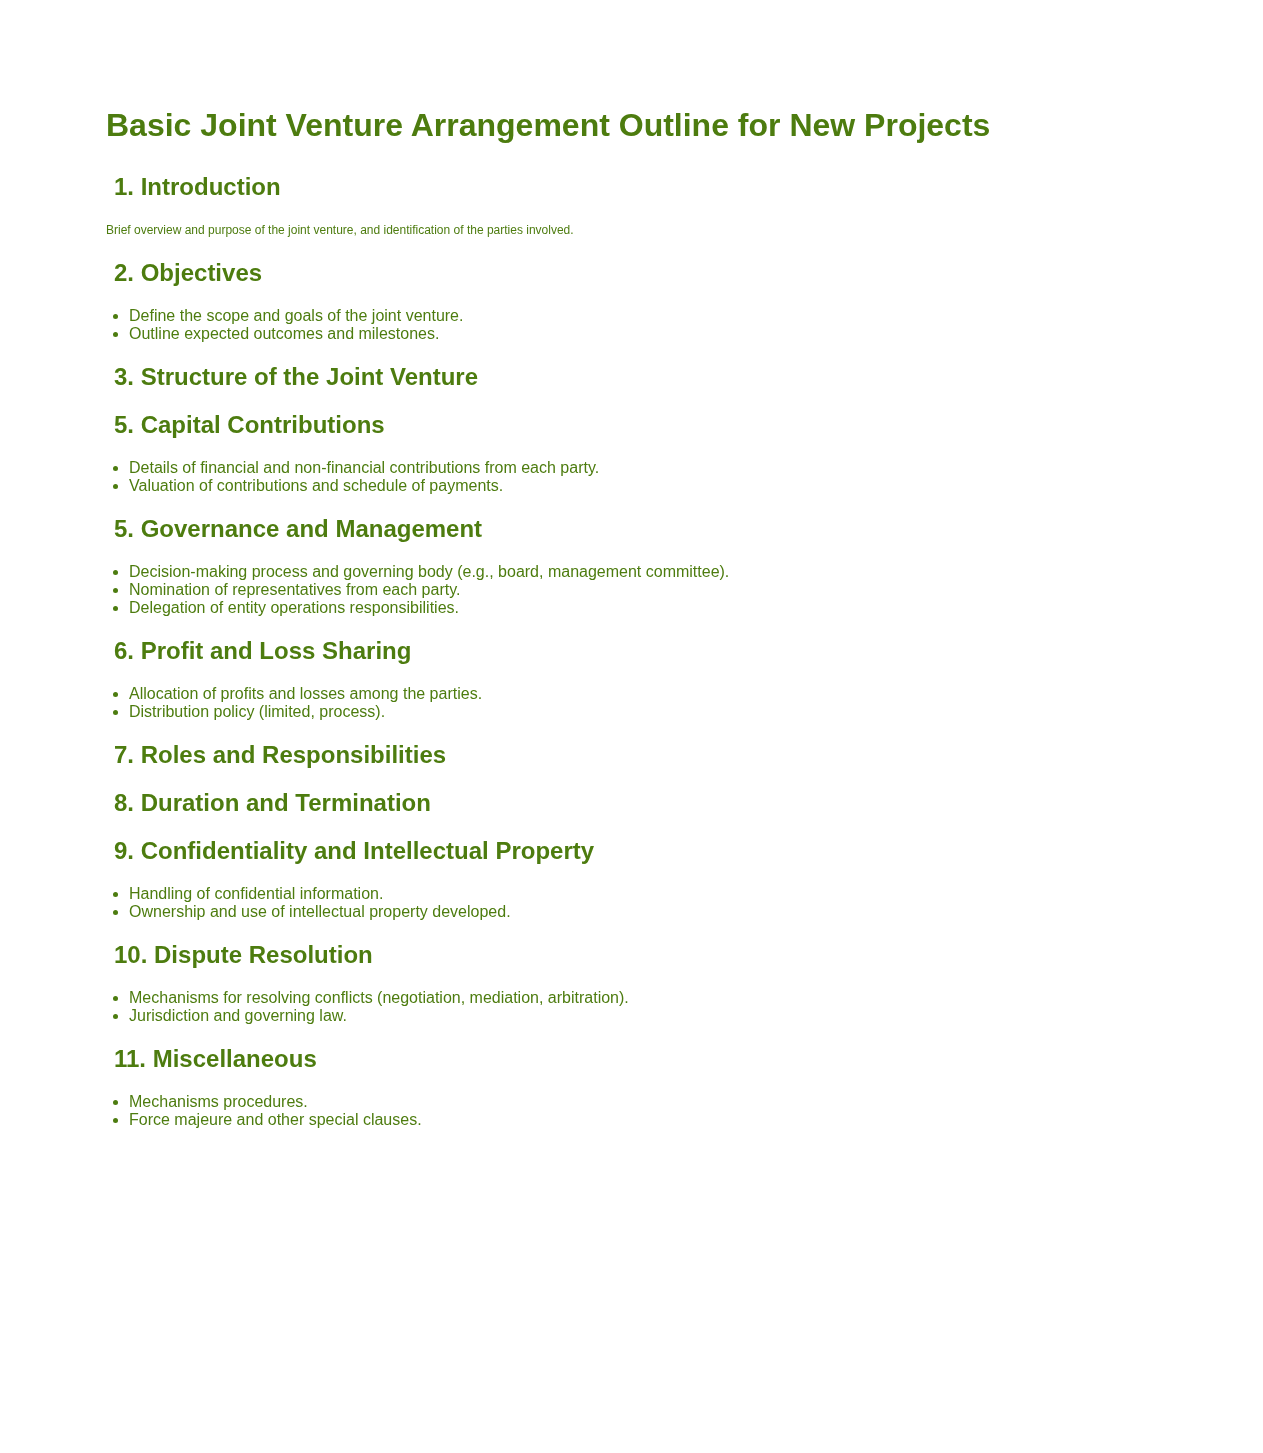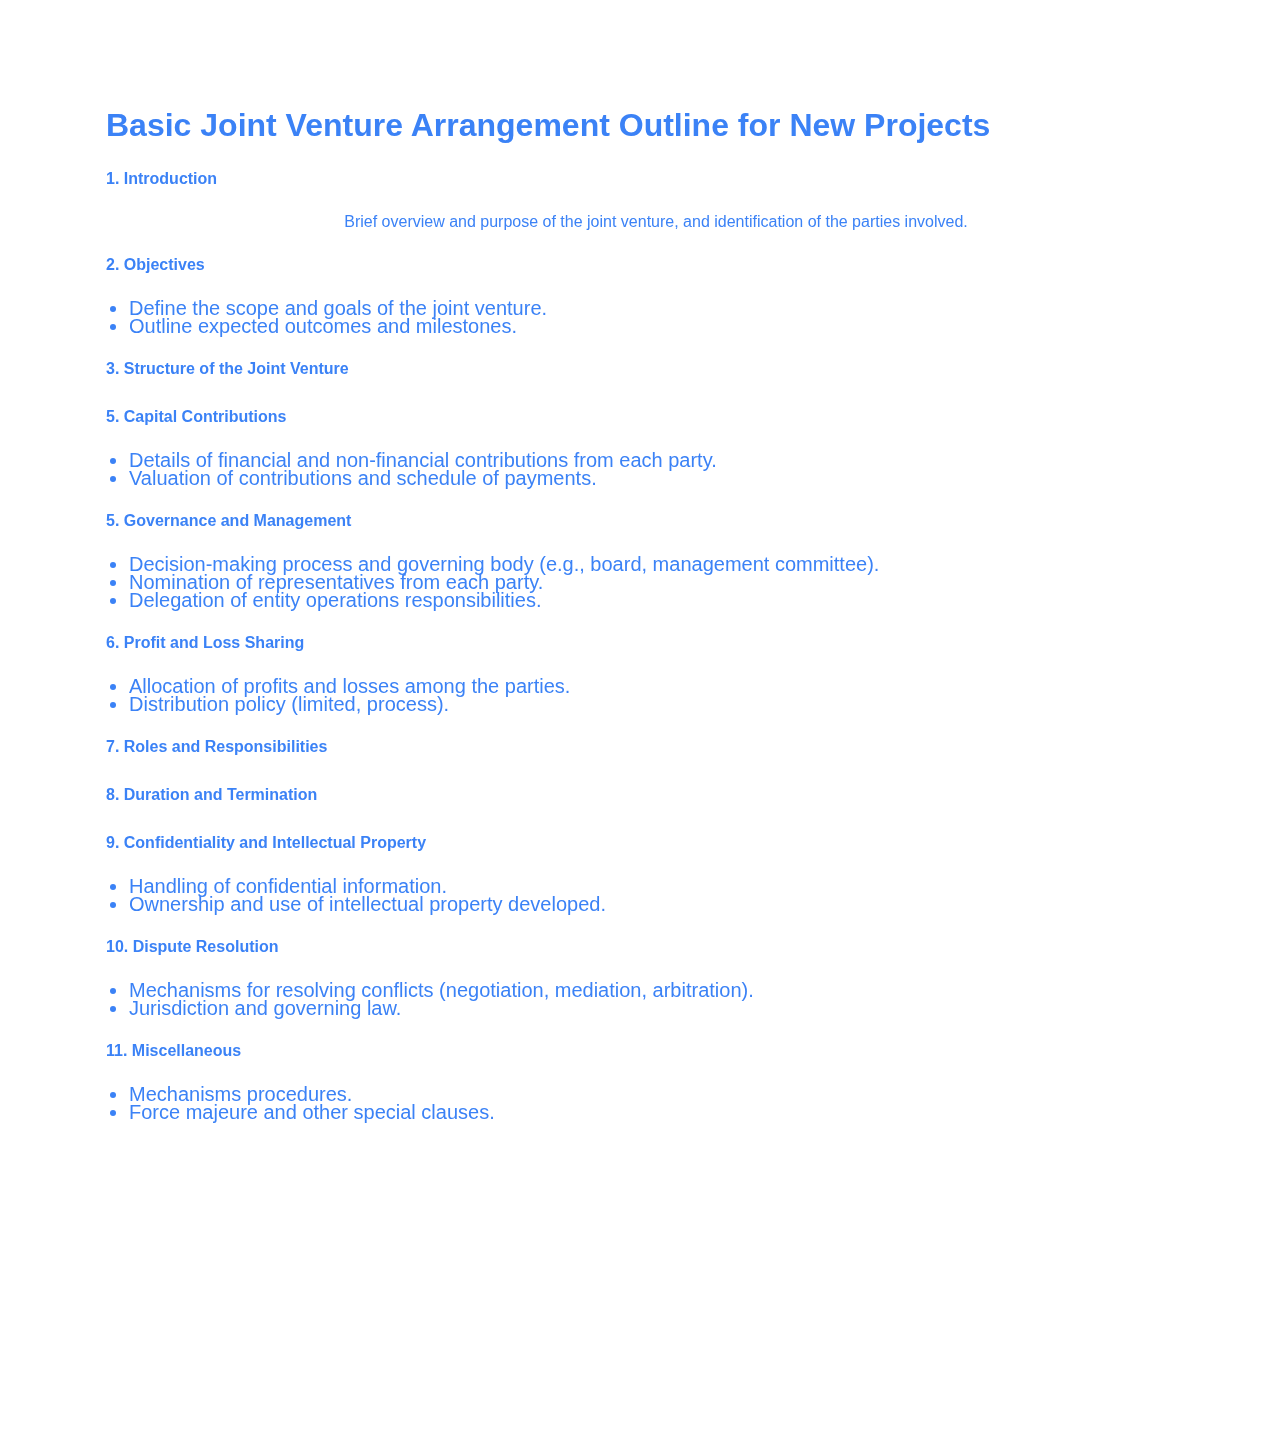--- a/index.html
+++ b/index.html
@@ -1,33 +1,33 @@
 <!DOCTYPE html>
 <html><head>
   <meta charset="utf-8">
   <style>
     html, body { margin: 0; padding: 0; background: #ffffff; }
     body { width: 1263px; height: 1453px; overflow: hidden; }
     .page {
       position: absolute; left: 0; top: 0;
       width: 1263px; height: 1300px; overflow: hidden;
-      font-family: "Liberation Sans", sans-serif; color: #3b82f6;
+      font-family: "Liberation Sans", sans-serif; color: #4d7c0f;
     }
     .content { position: absolute; left: 106px; top: 0; width: 1100px; }
     h1 {
       font-size: 32px; font-weight: bold; margin: 0;
       position: absolute; top: 107px; left: 0; white-space: nowrap; line-height: 37px;
     }
     .sections { position: absolute; top: 165px; left: 0; width: 1100px; }
     h2 {
-      font-size: 16px; font-weight: bold; margin: 0; line-height: 28px; height: 28px;
+      font-size: 24px; font-weight: bold; margin: 8px; line-height: 28px; height: 28px;
     }
     .section { margin: 0 0 20px 0; }
-    p { font-size: 16px; line-height: 18px; margin: 20px 0 0 0; text-align: center; }
-    ul { margin: 20px 0 0 0; padding: 0 0 0 23px; font-size: 20px; line-height: 18px; }
+    p { font-size: 12px; line-height: 18px; margin: 20px 0 0 0; }
+    ul { margin: 20px 0 0 0; padding: 0 0 0 23px; font-size: 16px; line-height: 18px; }
     li { margin: 0; }
   </style>
 </head>
 <body>
 
 <div class="page">
   <div class="content">
     <h1>Basic Joint Venture Arrangement Outline for New Projects</h1>
     <div class="sections">
 

